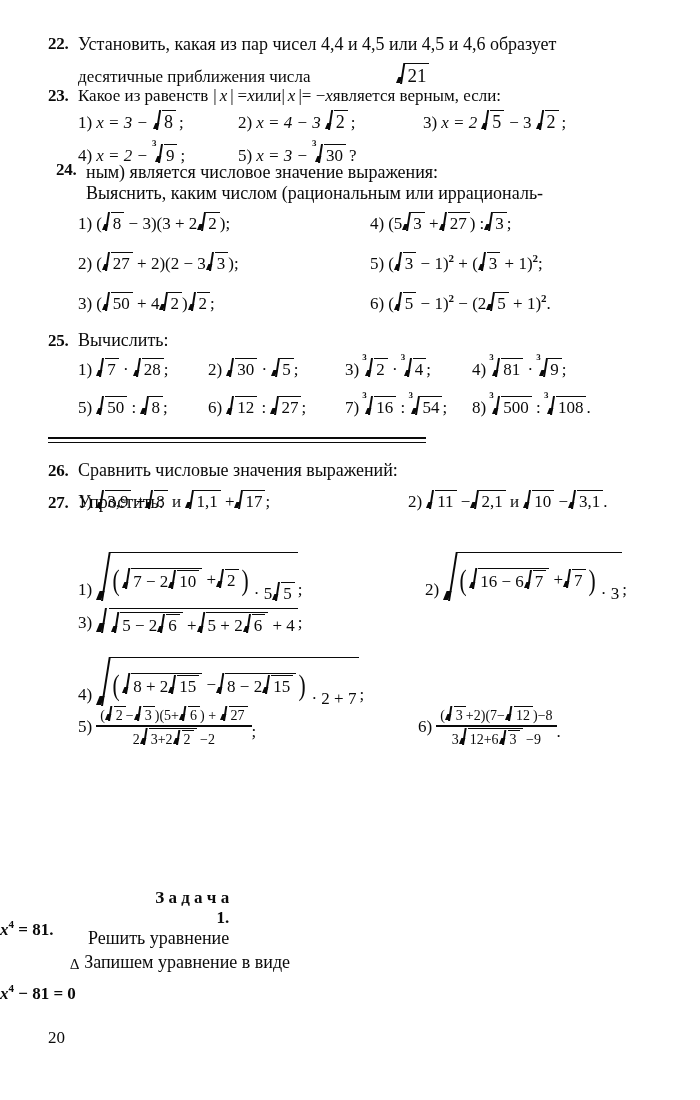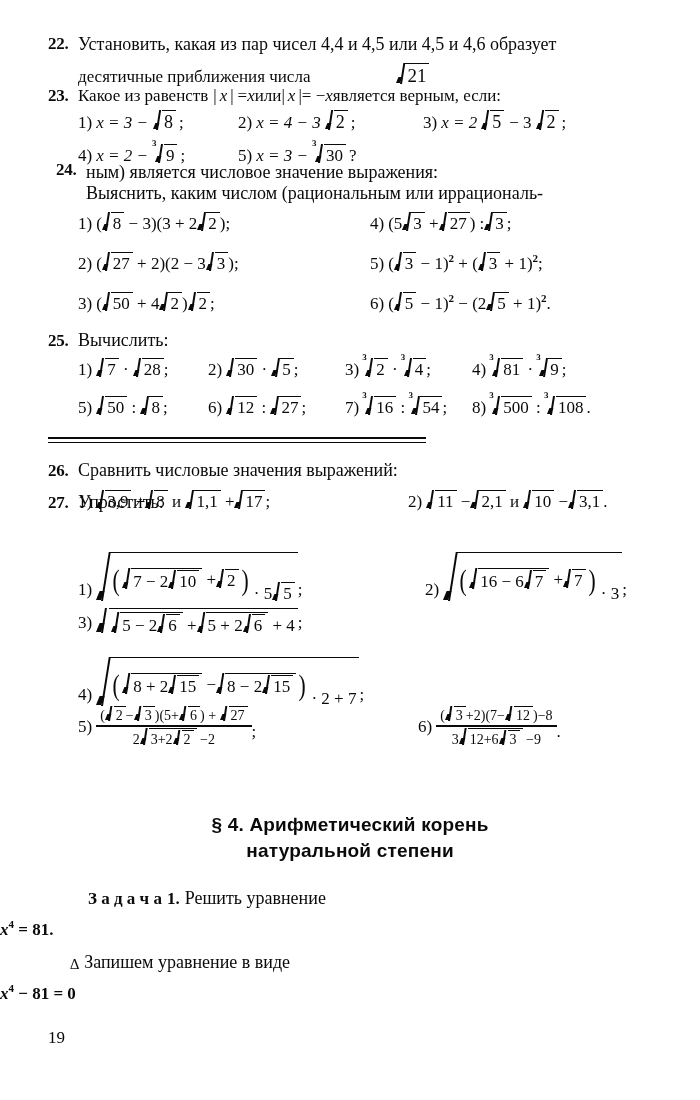--- a/index.html
+++ b/index.html
@@ -838,26 +838,22 @@
                 <span class="hook"></span>
                 <span class="body">3</span>
               </span></span>
           </span>
         <span>&nbsp;−9</span>
       </span>
     </span>
     <span style="align-self:flex-end; padding-bottom:6px;">.</span>
   </div>
 
-  <div class="section-title" style="top:812px;">
-    <div>§ 4. Арифметический корень</div>
-    <div>натуральной степени</div>
-  </div>
-
-  <div class="mathline" style="position:absolute; left:88px; top:888px;">
+
+  <div class="mathline" style="position:absolute; left:88px; top:888px;flex-direction:column;">
     <span class="task-label spaced">З а д а ч а</span>
     <span style="display:inline-block; width:5px;"></span>
     <span class="task-label">1.</span>
     <span style="display:inline-block; width:5px;"></span>
     <span class="txt">Решить уравнение</span>
   </div>
 
   <div class="centered-eq" style="top:920px;">
     <span class="it">x</span><sup class="pw">4</sup><span>&nbsp;</span><span>= 81.</span>
   </div>
@@ -865,15 +861,15 @@
   <div class="mathline" style="position:absolute; left:70px; top:952px;">
     <span class="tri">∆</span>
     <span style="display:inline-block; width:5px;"></span>
     <span class="txt">Запишем уравнение в виде</span>
   </div>
 
   <div class="centered-eq" style="top:984px;">
     <span class="it">x</span><sup class="pw">4</sup><span>&nbsp;</span><span>− 81 = 0</span>
   </div>
 
-  <div class="pagenum">19</div>
+  <div class="pagenum">20</div>
 
 </div>
 
 </body></html>

